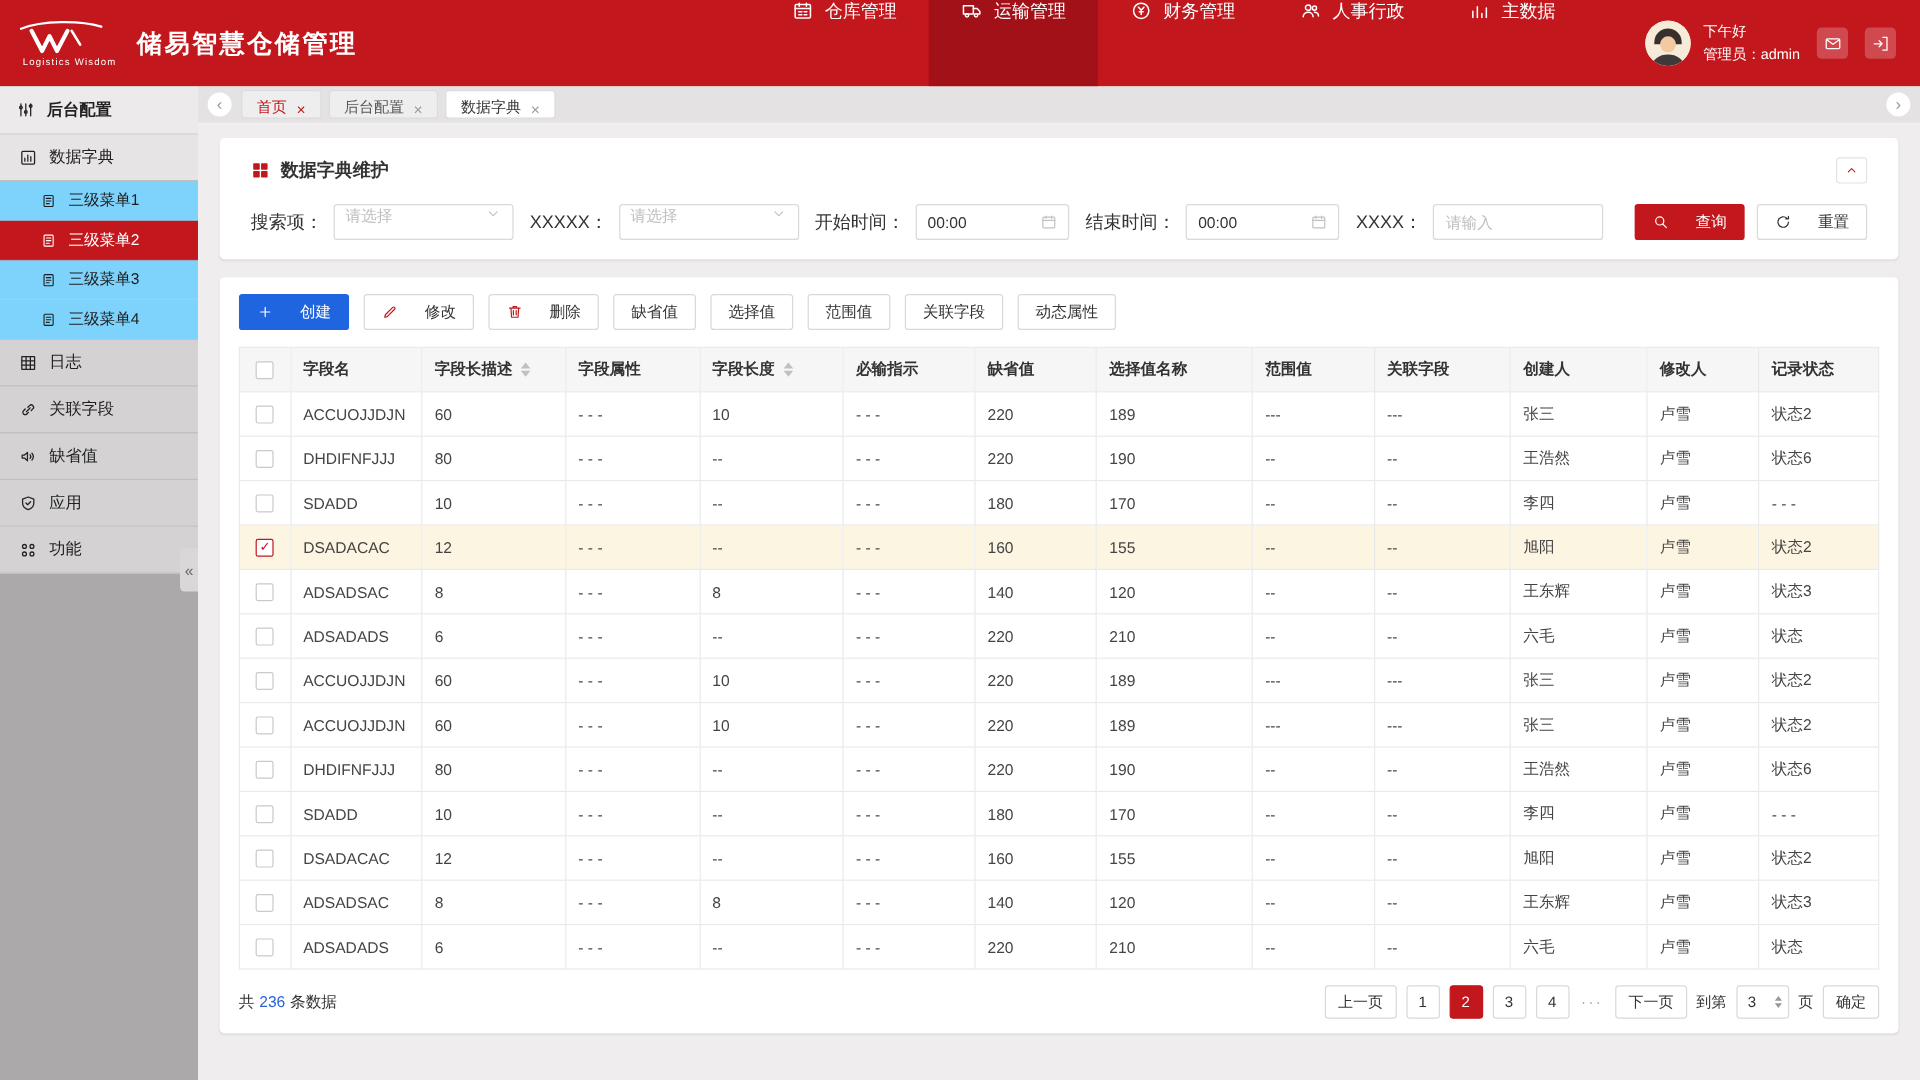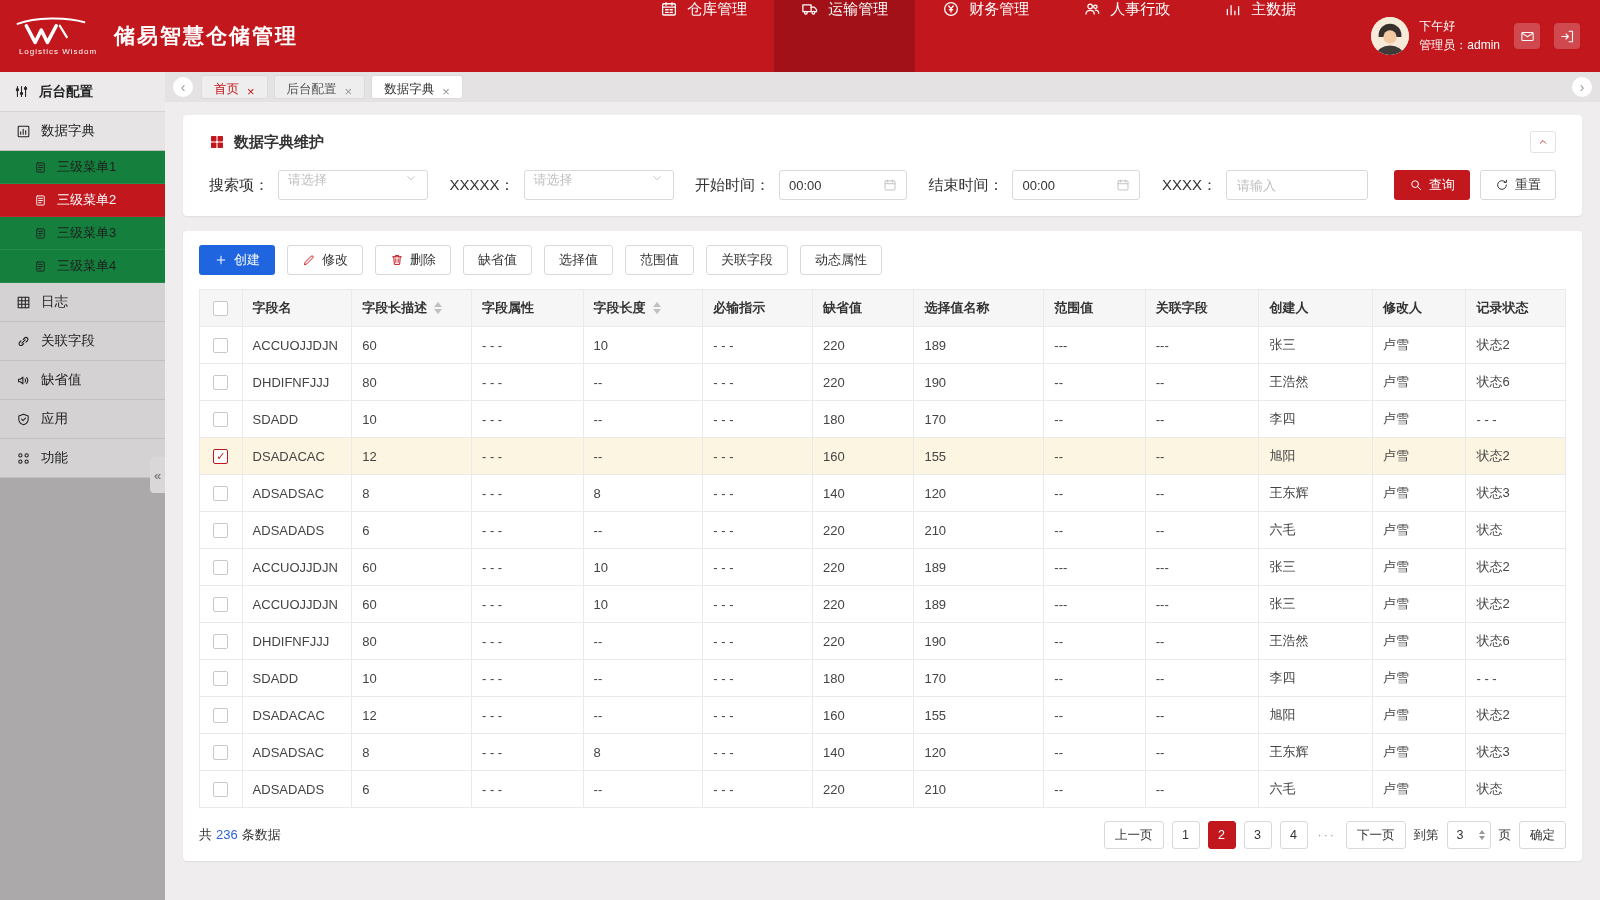--- a/index.html
+++ b/index.html
@@ -33,21 +33,21 @@
   .icon-btn .icon{width:15px;height:15px}
 
   
   .main-row{flex:1;display:flex;min-height:0}
   .sidebar{width:165px;background:#aba9a9;position:relative;flex:none;font-size:13.5px;color:#222}
   .s-row{display:flex;align-items:center;gap:10px;cursor:pointer}
   .s-group{height:40px;padding:0 14px;background:#eceaea;border-bottom:1px solid #d7d5d5;font-weight:bold}
   .s-item{height:39px;padding:0 16px;background:#d4d2d2;border-bottom:1px solid #c2c0c0}
   .s-item.active{background:#e6e4e4}
   .s-item .icon,.s-group .icon{width:15px;height:15px}
-  .s-sub{height:33px;padding:0 0 0 34px;background:#15803d;color:#1e1e1e;font-size:13px;border-bottom:1px solid rgba(255,255,255,.08)}
+  .s-sub{height:33px;padding:0 0 0 34px;background:#7dd3fc;color:#1e1e1e;font-size:13px;border-bottom:1px solid rgba(255,255,255,.08)}
   .s-sub .icon{width:13px;height:13px}
   .s-sub.selected{background:#c2171d;color:#fff}
   .collapse-tab{position:absolute;right:0;top:385px;width:15px;height:36px;background:#d9d7d7;border-radius:4px 0 0 4px;display:flex;align-items:center;justify-content:center;color:#666;font-size:13px;cursor:pointer}
 
   .content{flex:1;display:flex;flex-direction:column;min-width:0}
   .tabbar{height:30px;background:#e4e2e2;display:flex;align-items:center;padding:0 8px;gap:8px;flex:none}
   .tab-nav-btn{width:20px;height:20px;border-radius:50%;background:#fff;color:#999;display:flex;align-items:center;justify-content:center;font-size:14px;cursor:pointer;flex:none}
   .tab-nav-btn.fwd{margin-left:auto}
   .tabs{display:flex;gap:6px}
   .tab{height:24px;display:flex;align-items:flex-end;gap:8px;padding:0 12px;background:#efeeee;border:1px solid #dddbdb;border-radius:3px;font-size:12.5px;color:#555;cursor:pointer}
@@ -69,21 +69,21 @@
   .filter-row{display:flex;align-items:center;margin-top:13px}
   .f-groups{display:flex;flex:1;justify-content:space-between;margin-right:26px}
   .f-group{display:flex;align-items:center;gap:9px}
   .f-label{font-size:15px;color:#333;white-space:nowrap}
   .f-select,.f-time,.f-input{height:30px;border:1px solid #d9d9d9;border-radius:3px;background:#fff;font-size:13px;font-family:inherit}
   .f-select{width:150px;display:flex;align-items:flex-start;justify-content:space-between;padding:0 9px;color:#bfbfbf;cursor:pointer}
   .f-time{width:128px;display:flex;align-items:center;justify-content:space-between;padding:0 9px;color:#333;cursor:pointer}
   .f-input{width:142px;padding:0 10px;color:#333;outline:none}
   .f-input::placeholder{color:#bfbfbf}
   .f-buttons{display:flex;gap:10px}
-  .btn{height:30px;border-radius:3px;display:inline-flex;align-items:center;gap:6px;padding:0 14px;font-size:13px;border:1px solid transparent;cursor:pointer;font-family:Liberation Serif, serif;background:#fff;white-space:nowrap}
+  .btn{height:30px;border-radius:3px;display:inline-flex;align-items:center;gap:22px;padding:0 14px;font-size:13px;border:1px solid transparent;cursor:pointer;font-family:Liberation Serif, serif;background:#fff;white-space:nowrap}
   .btn .icon{width:14px;height:14px}
   .btn-query{background:#c2171d;color:#fff}
   .btn-reset{border-color:#d9d9d9;color:#333}
 
   
   .card-table{flex:none;padding:14px 16px 12px;display:flex;flex-direction:column}
   .actions{display:flex;gap:12px;margin-bottom:14px}
   .btn-primary{background:#2065e0;color:#fff}
   .btn-outline{border-color:#d9d9d9;color:#333}
   .dict-table{width:100%;border-collapse:collapse;table-layout:fixed;font-size:13px;color:#444}

